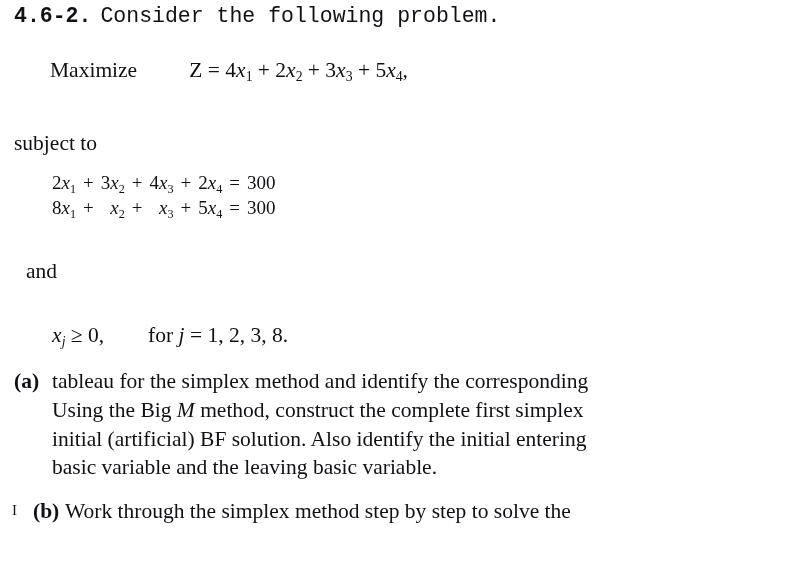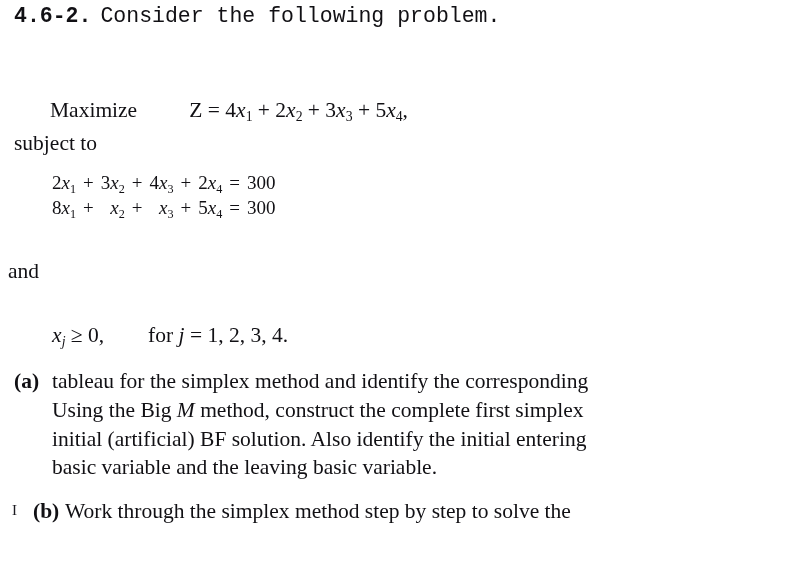--- a/index.html
+++ b/index.html
@@ -51,35 +51,34 @@
     top: 6px;
     font-family: Liberation Mono, monospace;
   }
   #prob-heading .num { font-weight: bold; }
   #prob-heading .stmt { margin-left: 9px; }
 
   
   #objective-row {
     left: 50px;
     top: 60px;
-    margin-top: 40px;
   }
   #objective-row .obj-word { }
   #objective-row .obj-expr {
     display: inline-block;
     margin-left: 52px;
   }
 
   
   #subject-to-label {
     left: 14px;
     top: 133px;
   }
   #and-label {
-    left: 8px;
+    left: 26px;
     top: 261px;
   }
 
   
   #constraints {
     position: absolute;
     left: 52px;
     top: 170px;
   }
   #constraints table {
@@ -191,21 +190,21 @@
           <td class="c-eq">=</td>
           <td class="c-rhs">300</td>
         </tr>
       </tbody>
     </table>
   </div>
 
   <div class="ln" id="and-label">and</div>
 
   <div class="ln" id="nonneg-row">
-    <span class="var ital-sub"><span>x</span><span class="sub">j</span></span>&nbsp;<span>≥</span>&nbsp;<span>0,</span><span class="forj"><span>for</span>&nbsp;<span class="ital">j</span>&nbsp;<span>=</span>&nbsp;<span>1, 2, 3, 4.</span></span>
+    <span class="var ital-sub"><span>x</span><span class="sub">j</span></span>&nbsp;<span>≥</span>&nbsp;<span>0,</span><span class="forj"><span>for</span>&nbsp;<span class="ital">j</span>&nbsp;<span>=</span>&nbsp;<span>1, 2, 3, 8.</span></span>
   </div>
 
   <div class="part" id="part-a">
     <span class="tag">(a)</span>
     <span class="body">
       <span class="just-line">tableau for the simplex method and identify the corresponding</span>
       <span class="just-line">Using the Big <span class="ital">M</span> method, construct the complete first simplex</span>
       <span class="just-line">initial (artificial) BF solution. Also identify the initial entering</span>
       <span class="just-line">basic variable and the leaving basic variable.</span>
     </span>

